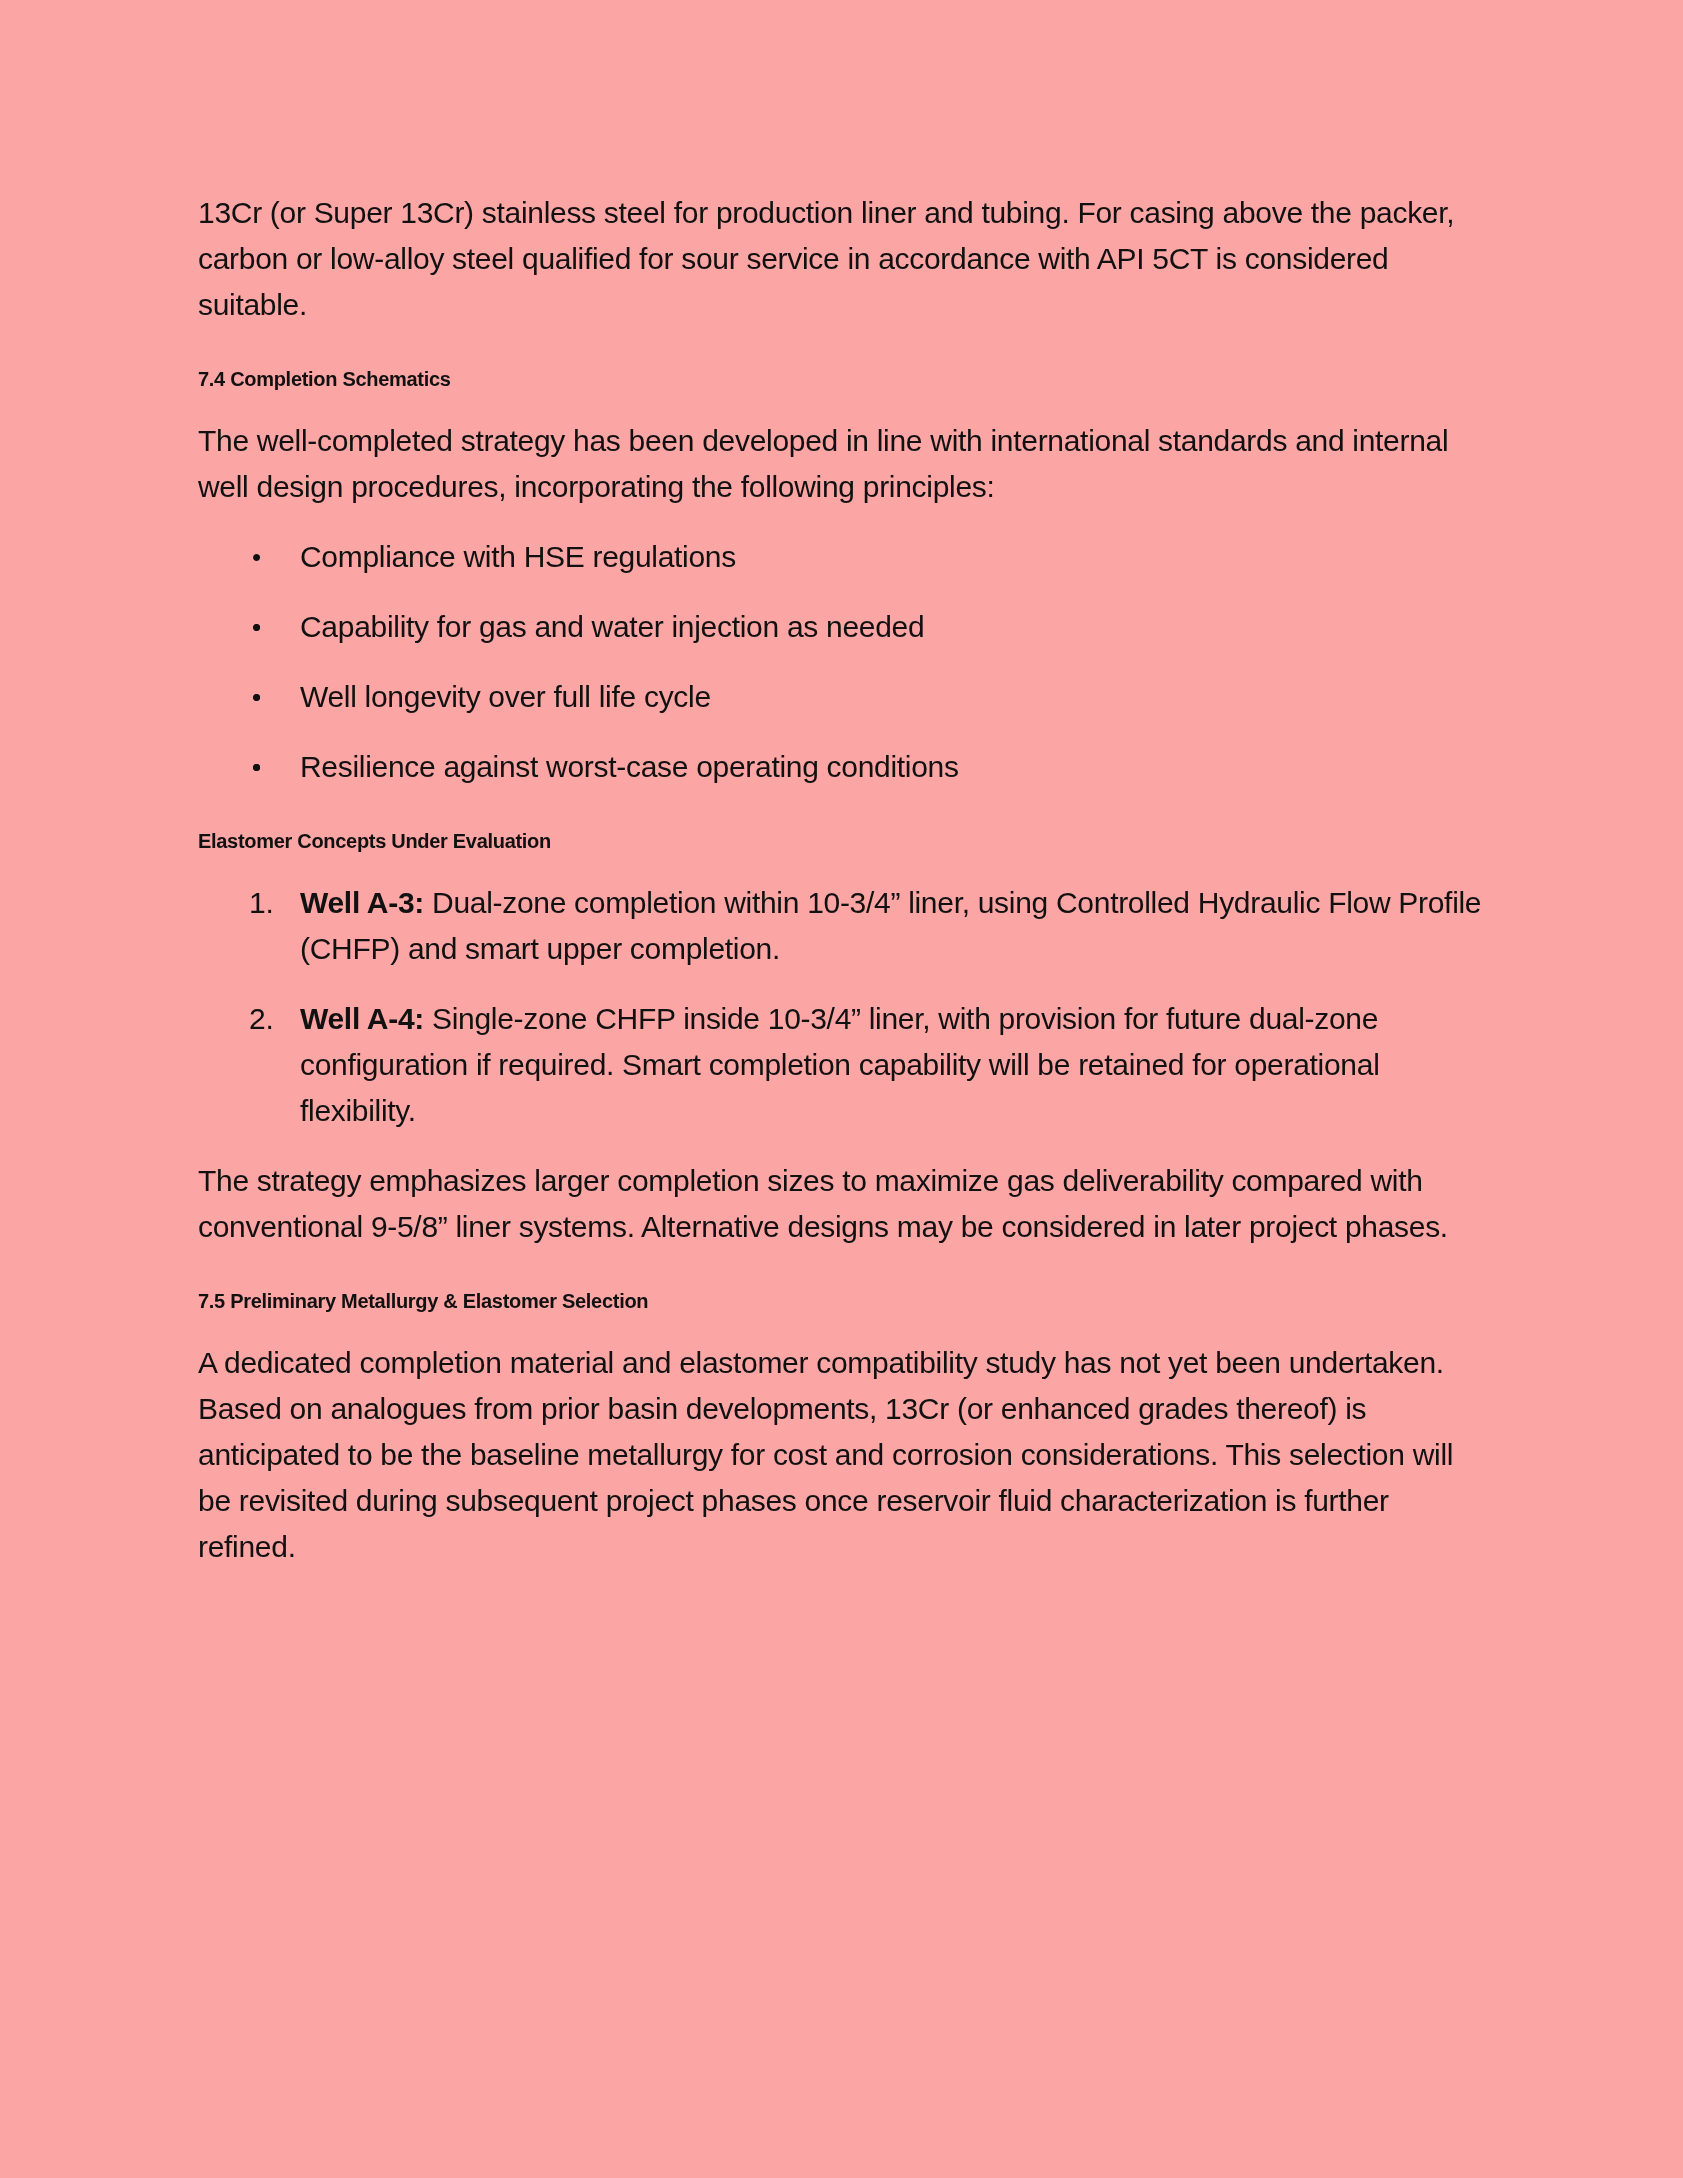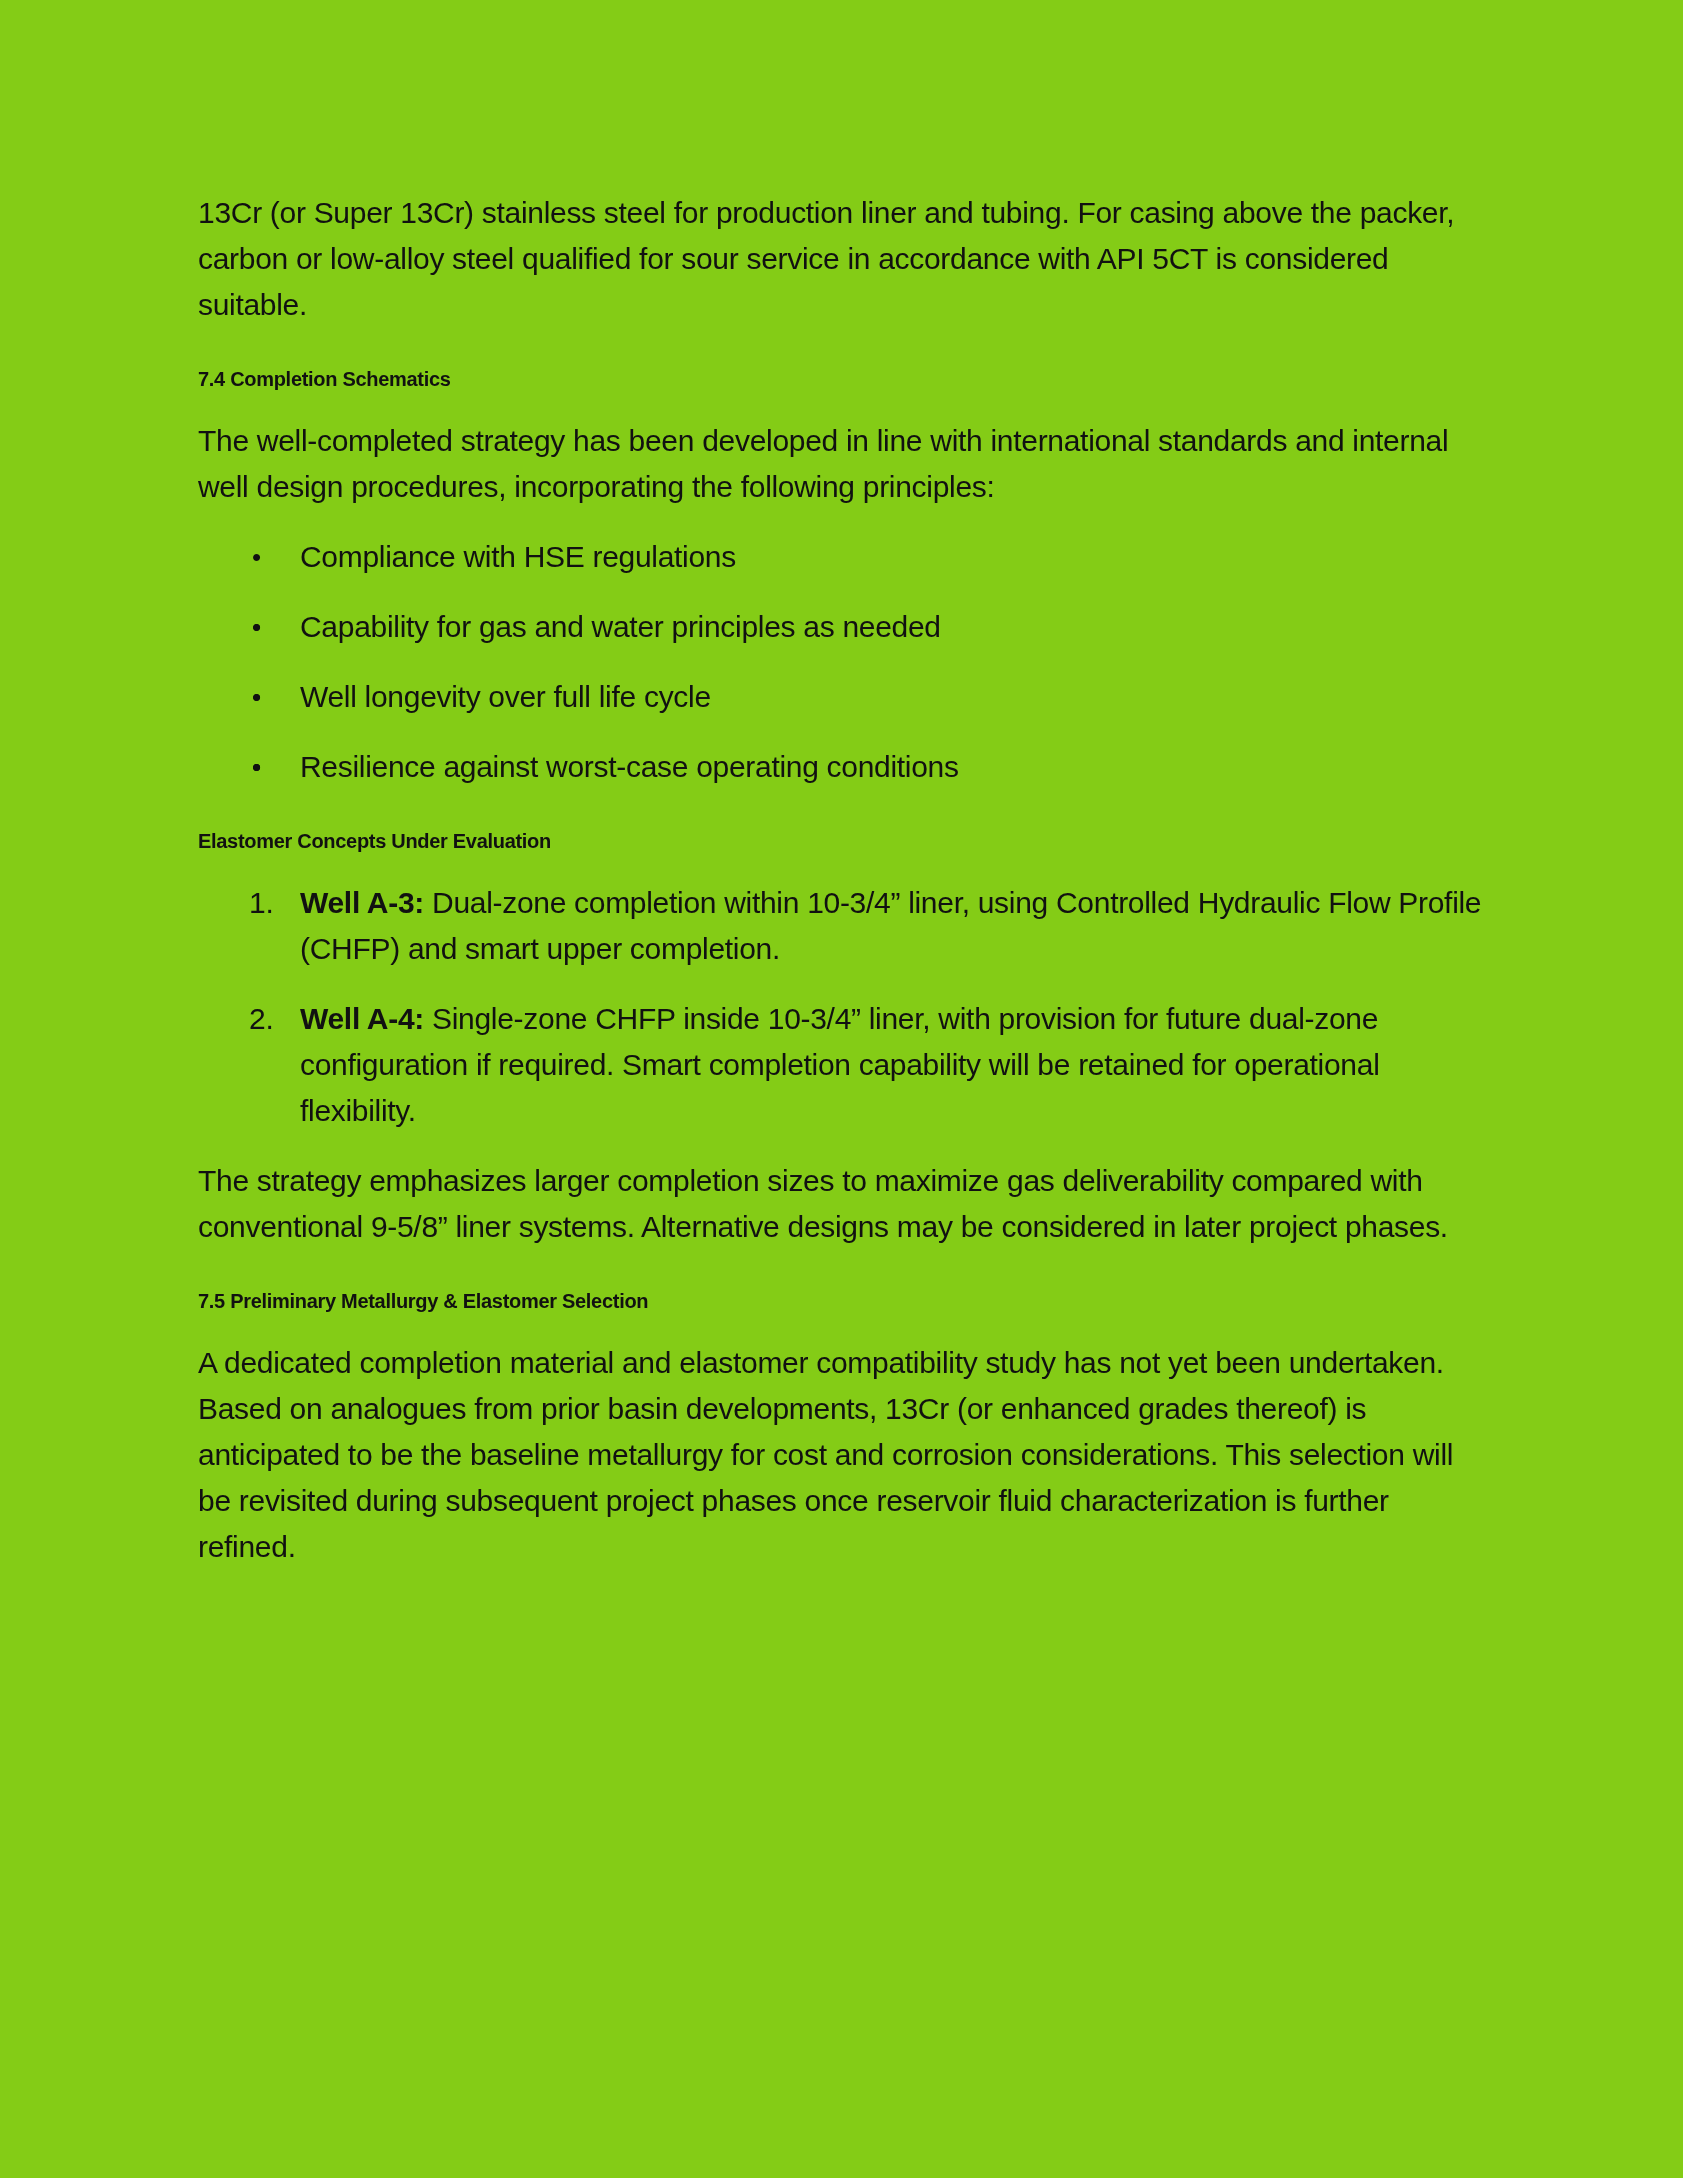--- a/index.html
+++ b/index.html
@@ -1,20 +1,20 @@
 <!DOCTYPE html>
 <html><head>
 <meta charset="utf-8">
 <style>
   html, body { margin: 0; padding: 0; background: #ffffff; }
   .page {
     position: relative;
     width: 1683px;
     height: 2178px;
-    background: #84cc16;
+    background: #fca5a5;
     box-sizing: border-box;
     padding: 190px 198px 0 198px;
     font-family: "Liberation Sans", sans-serif;
     font-size: 30px;
     line-height: 46px;
     letter-spacing: -0.3px;
     color: #111111;
   }
   .para { margin: 0 0 24px 0; }
   .heading {
@@ -55,21 +55,21 @@
   <ul class="bullets">
     <li>
       <span class="marker">•</span>
       <span>Compliance with HSE regulations</span>
     </li>
     <li>
       <span class="marker">•</span>
     </li>
     <li>
       <span class="marker">•</span>
-      <span>Capability for gas and water principles as needed</span>
+      <span>Capability for gas and water injection as needed</span>
     </li>
     <li>
       <span class="marker">•</span>
     </li>
     <li>
       <span class="marker">•</span>
       <span>Well longevity over full life cycle</span>
     </li>
     <li>
       <span class="marker">•</span>

